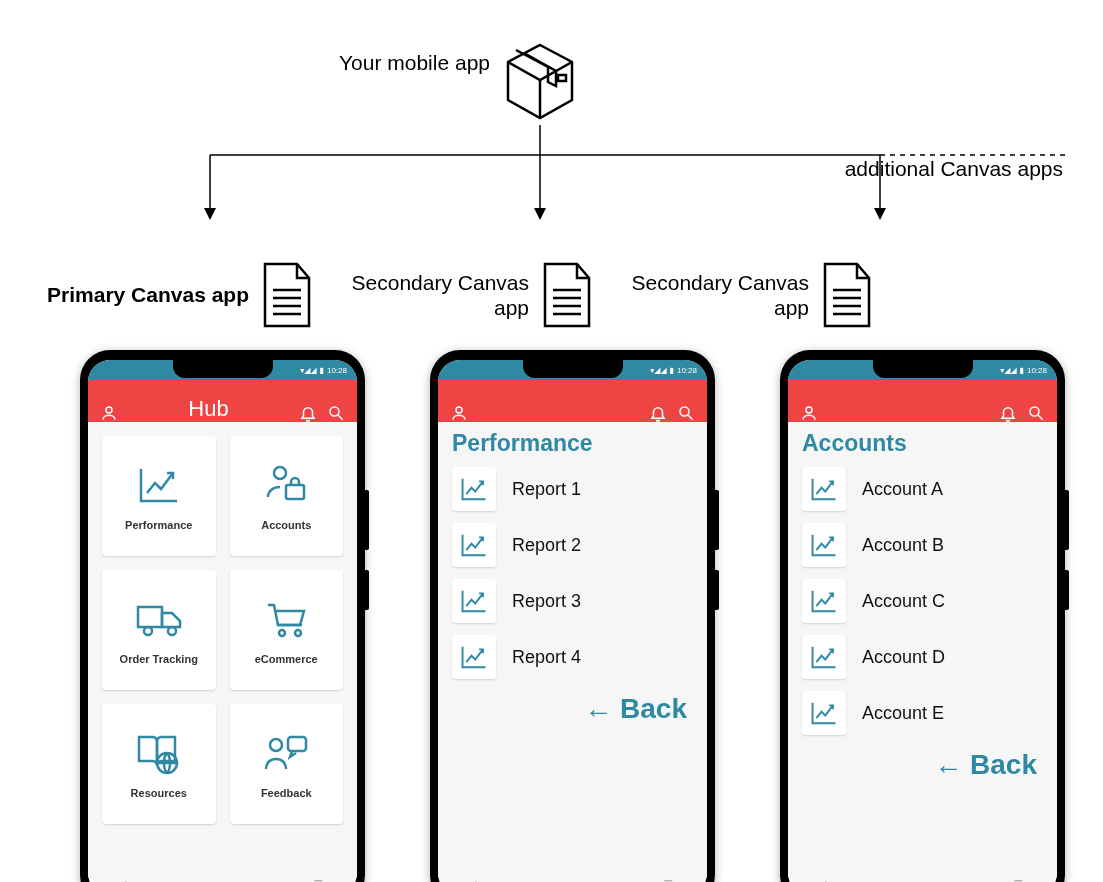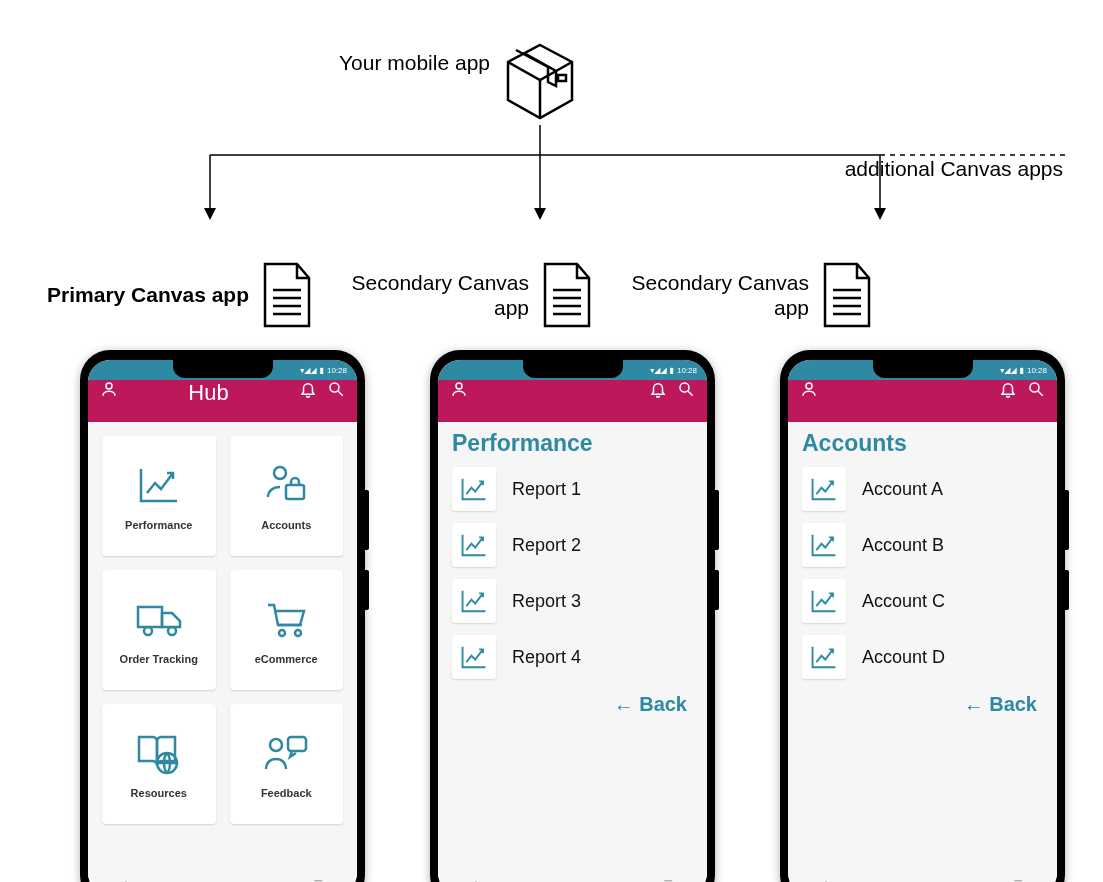--- a/index.html
+++ b/index.html
@@ -119,24 +119,24 @@
     position: absolute;
     left: 50%;
     top: 0;
     transform: translateX(-50%);
     width: 100px;
     height: 18px;
     background: #000;
     border-radius: 0 0 12px 12px;
   }
   .app-header {
-    background: #be185d;
+    background: #ef4444;
     height: 42px;
     display: flex;
-    align-items: flex-start;
+    align-items: flex-end;
     padding: 0 12px;
     color: #fff;
   }
   .app-header .title {
     flex: 1;
     text-align: center;
     font-size: 22px;
     font-weight: 500;
   }
   .app-header .title.left-title {
@@ -208,21 +208,21 @@
     align-items: center;
     justify-content: center;
   }
   .list-label {
     font-size: 18px;
     color: #111;
     text-align: center;
   }
   .back-link {
     color: #2f89a3;
-    font-size: 20px;
+    font-size: 28px;
     font-weight: 600;
     text-align: right;
     padding: 14px 20px 0;
   }
   .nav-bar {
     height: 22px;
     display: flex;
     justify-content: space-around;
     align-items: center;
     color: #999;
@@ -576,20 +576,30 @@
         <div class="list-item">
           <div class="list-icon-box">
               <svg width="28" height="26" viewBox="0 0 44 40" fill="none" stroke="#2f89a3" stroke-width="3">
                 <path d="M4 4v32h36"></path>
                 <path d="M10 28l8-10 6 6 12-16"></path>
                 <path d="M30 8h6v6"></path>
               </svg>
             </div>
           <div class="list-label">Account D</div>
         </div>
+        <div class="list-item">
+          <div class="list-icon-box">
+              <svg width="28" height="26" viewBox="0 0 44 40" fill="none" stroke="#2f89a3" stroke-width="3">
+                <path d="M4 4v32h36"></path>
+                <path d="M10 28l8-10 6 6 12-16"></path>
+                <path d="M30 8h6v6"></path>
+              </svg>
+            </div>
+          <div class="list-label">Account E</div>
+        </div>
       </div>
       <div class="back-link">← Back</div>
       <div style="flex:1"></div>
       <div class="nav-bar">
         <span>‹</span>
         <span class="home-pill"></span>
         <span>≡</span>
       </div>
     </div>
   </div>

